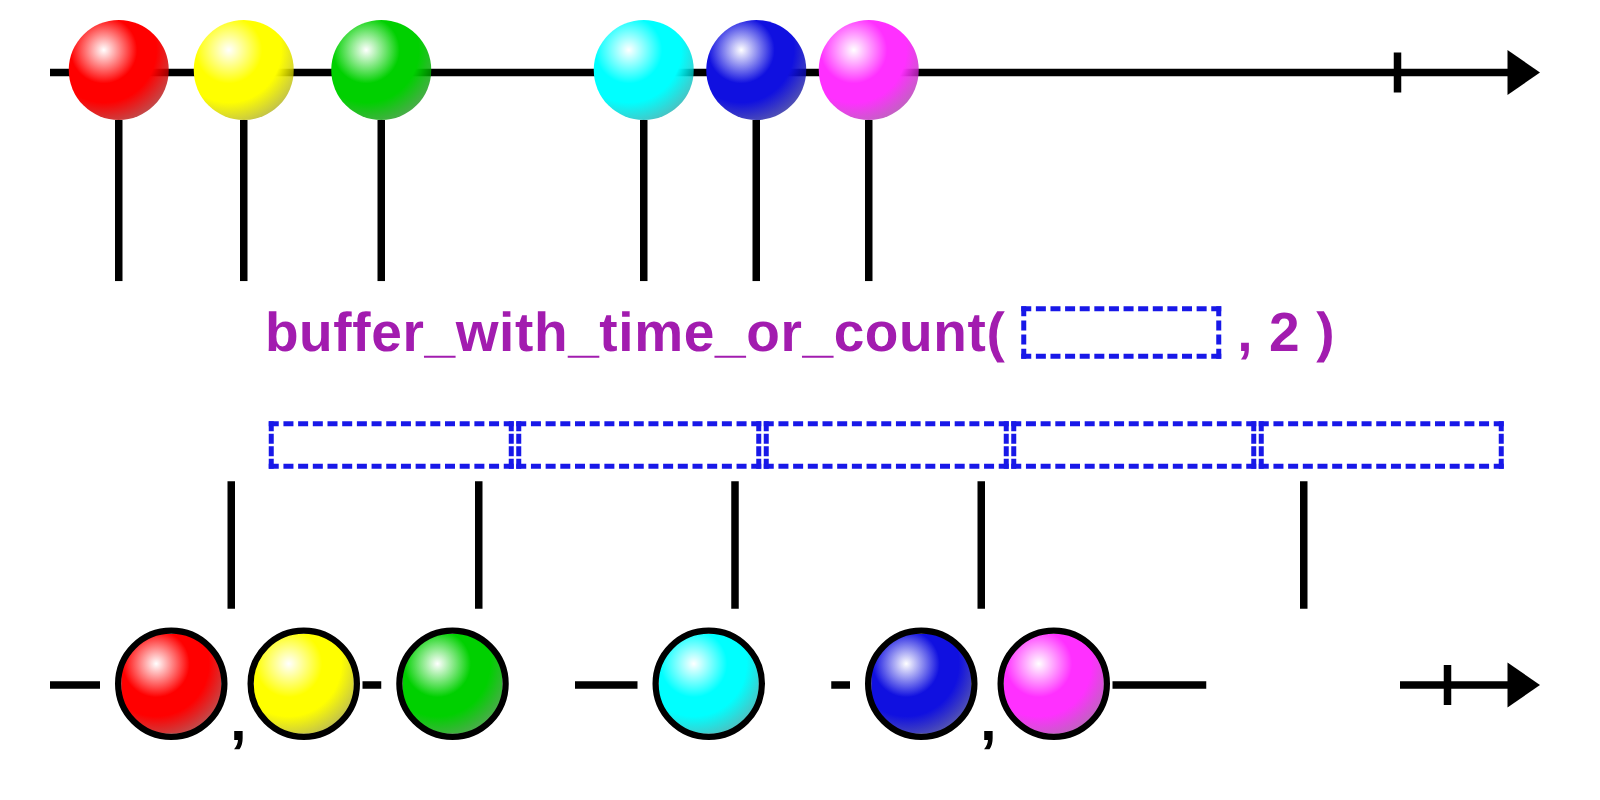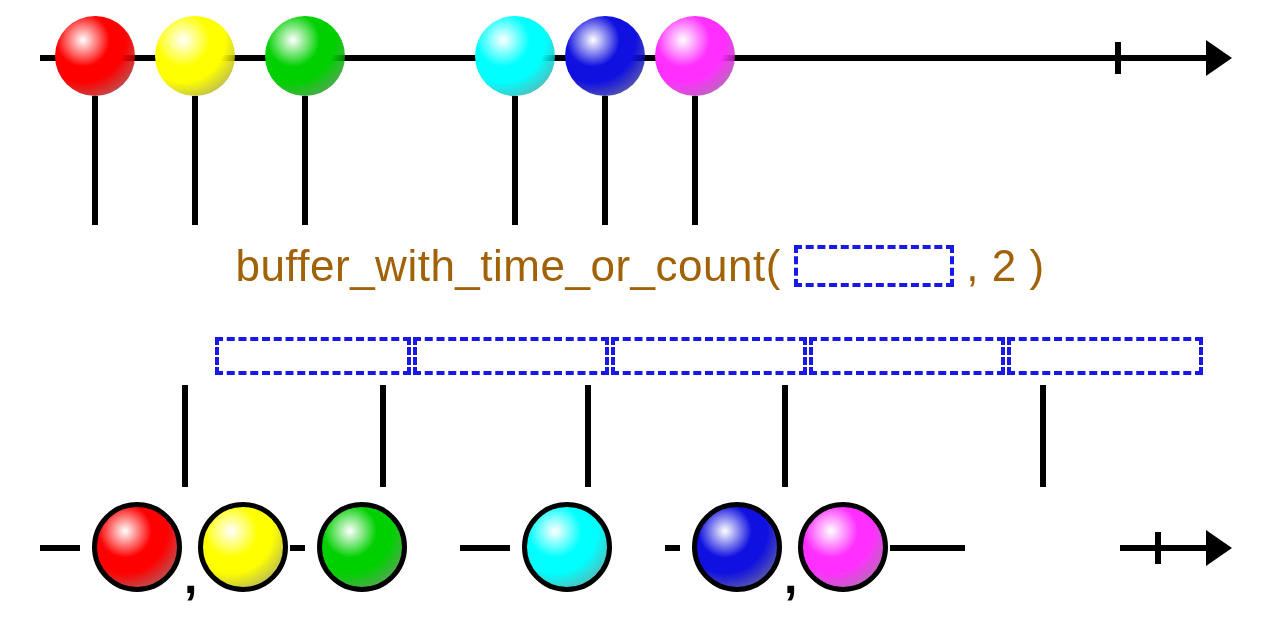--- a/index.html
+++ b/index.html
@@ -34,22 +34,22 @@
     position:absolute;
     left:45px; width:1190px;
     top:225px; height:160px;
     background:#fff;
   }
   .op-text {
     position:absolute;
     top:14px; left:0; width:100%;
     text-align:center;
     font-size:44px;
-    font-weight:400;
-    color:#a16207;
+    font-weight:700;
+    color:#a21caf;
     letter-spacing:0.5px;
   }
   .dashed-box {
     position:absolute;
     border:4px dashed #1818e8;
     height:34px;
     box-sizing:border-box;
   }
   .dash-row { position:absolute; top:112px; height:38px; left:0; width:100%; }
   .dash-row .dashed-box { top:0; }

